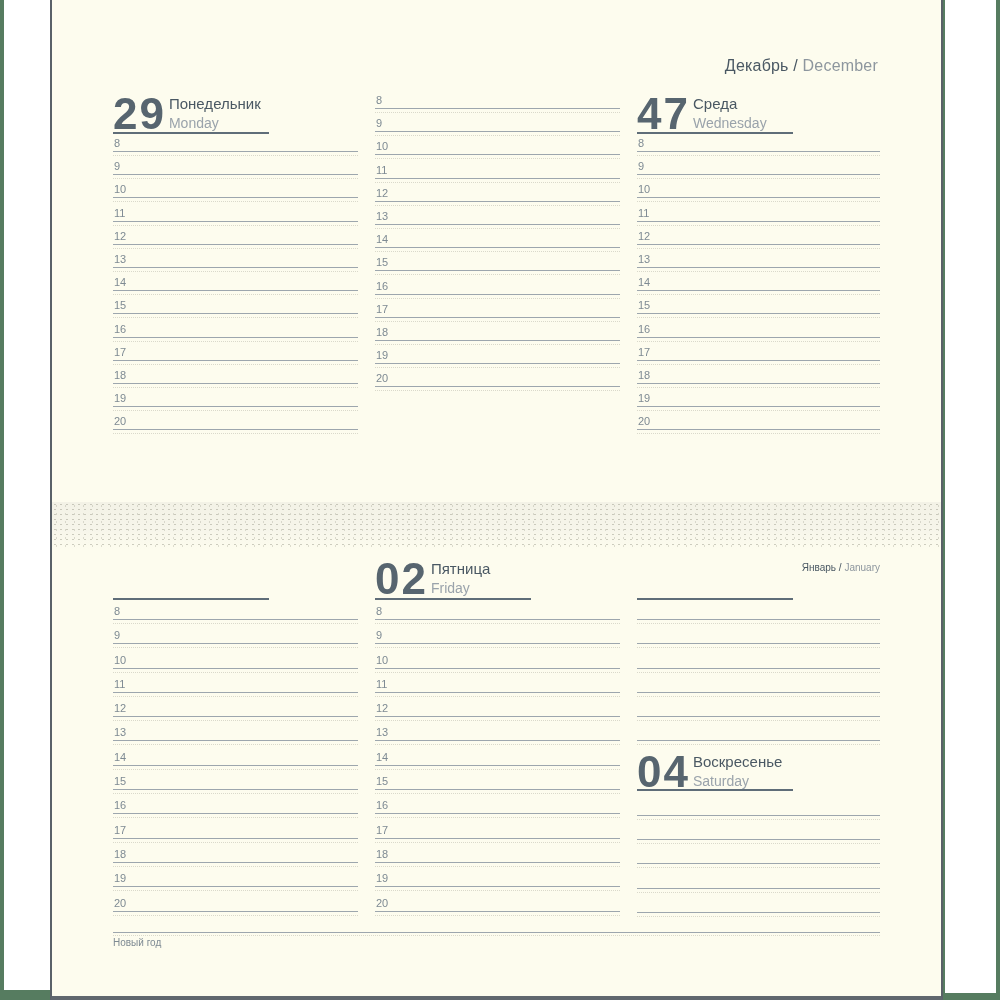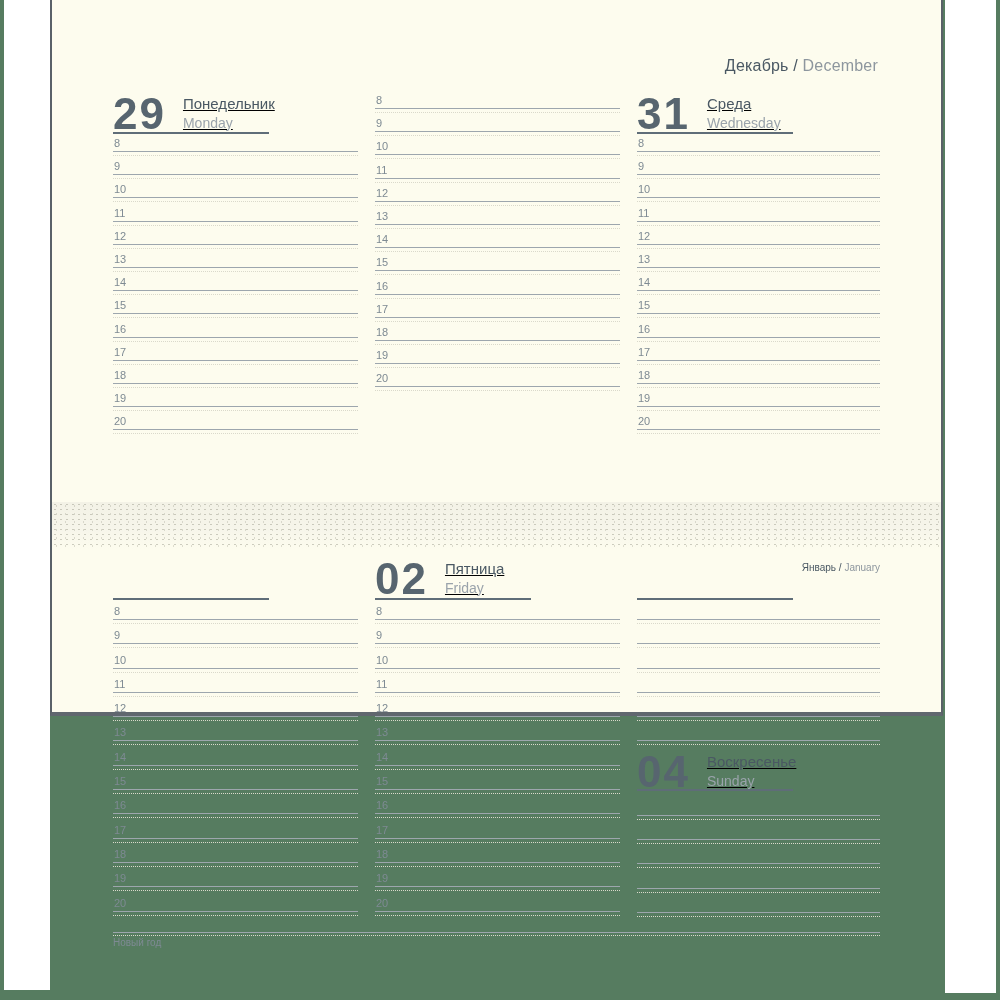--- a/index.html
+++ b/index.html
@@ -6,41 +6,41 @@
     --cover:#567c60; --paper:#fdfcee; --edge:#5a6168; --edge-bottom:#60676e;
     --rule:#9da6ad; --rule-echo:#dad9cb; --underline:#5f6d78;
     --date-num:#57656f; --day-ru:#4a5863; --day-en:#9aa3ab;
     --hour:#7e8a93; --month-ru:#4a5863; --month-en:#8d969e;
   }
   html,body{margin:0;padding:0;}
   body{font-family:"Liberation Sans","DejaVu Sans",sans-serif;}
   .photo{position:relative;width:1000px;height:1000px;background:var(--cover);overflow:hidden;}
   .sheet-left{position:absolute;left:4px;top:0;width:46px;height:990px;background:#ffffff;}
   .sheet-right{position:absolute;left:945px;top:0;width:51px;height:993px;background:#ffffff;}
-  .page{position:absolute;left:50px;top:0;width:893px;height:716px;background:var(--paper);
+  .page{position:absolute;left:50px;top:0;width:893px;height:1000px;background:var(--paper);
         border-left:2px solid var(--edge);border-right:2px solid var(--edge);
         border-bottom:4px solid var(--edge-bottom);box-sizing:border-box;}
 
   .month-label{position:absolute;top:57px;right:63px;font-size:16px;letter-spacing:.2px;}
   .month-label .ru{color:var(--month-ru);}
   .month-label .en{color:var(--month-en);}
 
   .section{position:absolute;left:61px;width:767px;display:flex;gap:17px;}
   .section-top{top:91px;}
   .section-bottom{top:553px;}
   .col{width:245px;position:relative;}
   .col:last-child{width:243px;}
 
   .day-header{position:relative;box-sizing:border-box;}
   .top-header{height:43px;padding-top:4px;}
   .bot-header{height:47px;padding-top:7px;}
   .day-header .hline{position:absolute;left:0;bottom:0;width:156px;height:2px;background:var(--underline);}
   .head-flex{display:flex;align-items:flex-start;}
   .date-num{font-size:44px;line-height:.88;font-weight:700;color:var(--date-num);letter-spacing:2px;}
-  .names{margin-left:17px;padding-top:1px;text-decoration:underline;}
+  .names{margin-left:3px;padding-top:1px;}
   .name-ru{font-size:15px;line-height:1.1;color:var(--day-ru);}
   .name-en{font-size:14px;line-height:1.15;color:var(--day-en);margin-top:2px;}
 
   .rows{width:100%;}
   .row{position:relative;border-bottom:1px solid var(--rule);box-sizing:border-box;}
   .row::after{content:"";position:absolute;left:0;right:0;bottom:-5px;border-top:1px dotted var(--rule-echo);}
   .hnum{position:absolute;left:1px;bottom:2px;font-size:11px;color:var(--hour);}
 
   .january-label{position:absolute;top:9px;right:0;font-size:10px;}
   .january-label .ru{color:var(--month-ru);}
@@ -170,21 +170,21 @@
             </div>
             <div class="row" style="height: 23.2px;">
               <span class="hnum">20</span>
             </div>
           </div>
       </div>
 
       <div class="col">
         <div class="day-header top-header">
           <div class="head-flex">
-            <span class="date-num">31</span>
+            <span class="date-num">47</span>
             <span class="names">
               <div class="name-ru">Среда</div>
               <div class="name-en">Wednesday</div>
             </span>
           </div>
           <div class="hline"></div>
         </div>
         <div class="rows">
             <div class="row" style="height: 18px;">
               <span class="hnum">8</span>
@@ -350,21 +350,21 @@
             <div class="row" style="height: 24.3px;"></div>
             <div class="row" style="height: 24.3px;"></div>
             <div class="row" style="height: 24.3px;"></div>
           </div>
 
         <div class="sunday-header">
           <div class="head-flex">
             <span class="date-num">04</span>
             <span class="names">
               <div class="name-ru">Воскресенье</div>
-              <div class="name-en">Sunday</div>
+              <div class="name-en">Saturday</div>
             </span>
           </div>
           <div class="hline"></div>
         </div>
 
         <div class="rows">
             <div class="row" style="height: 24.4px;"></div>
             <div class="row" style="height: 24.3px;"></div>
             <div class="row" style="height: 24.3px;"></div>
             <div class="row" style="height: 24.3px;"></div>

